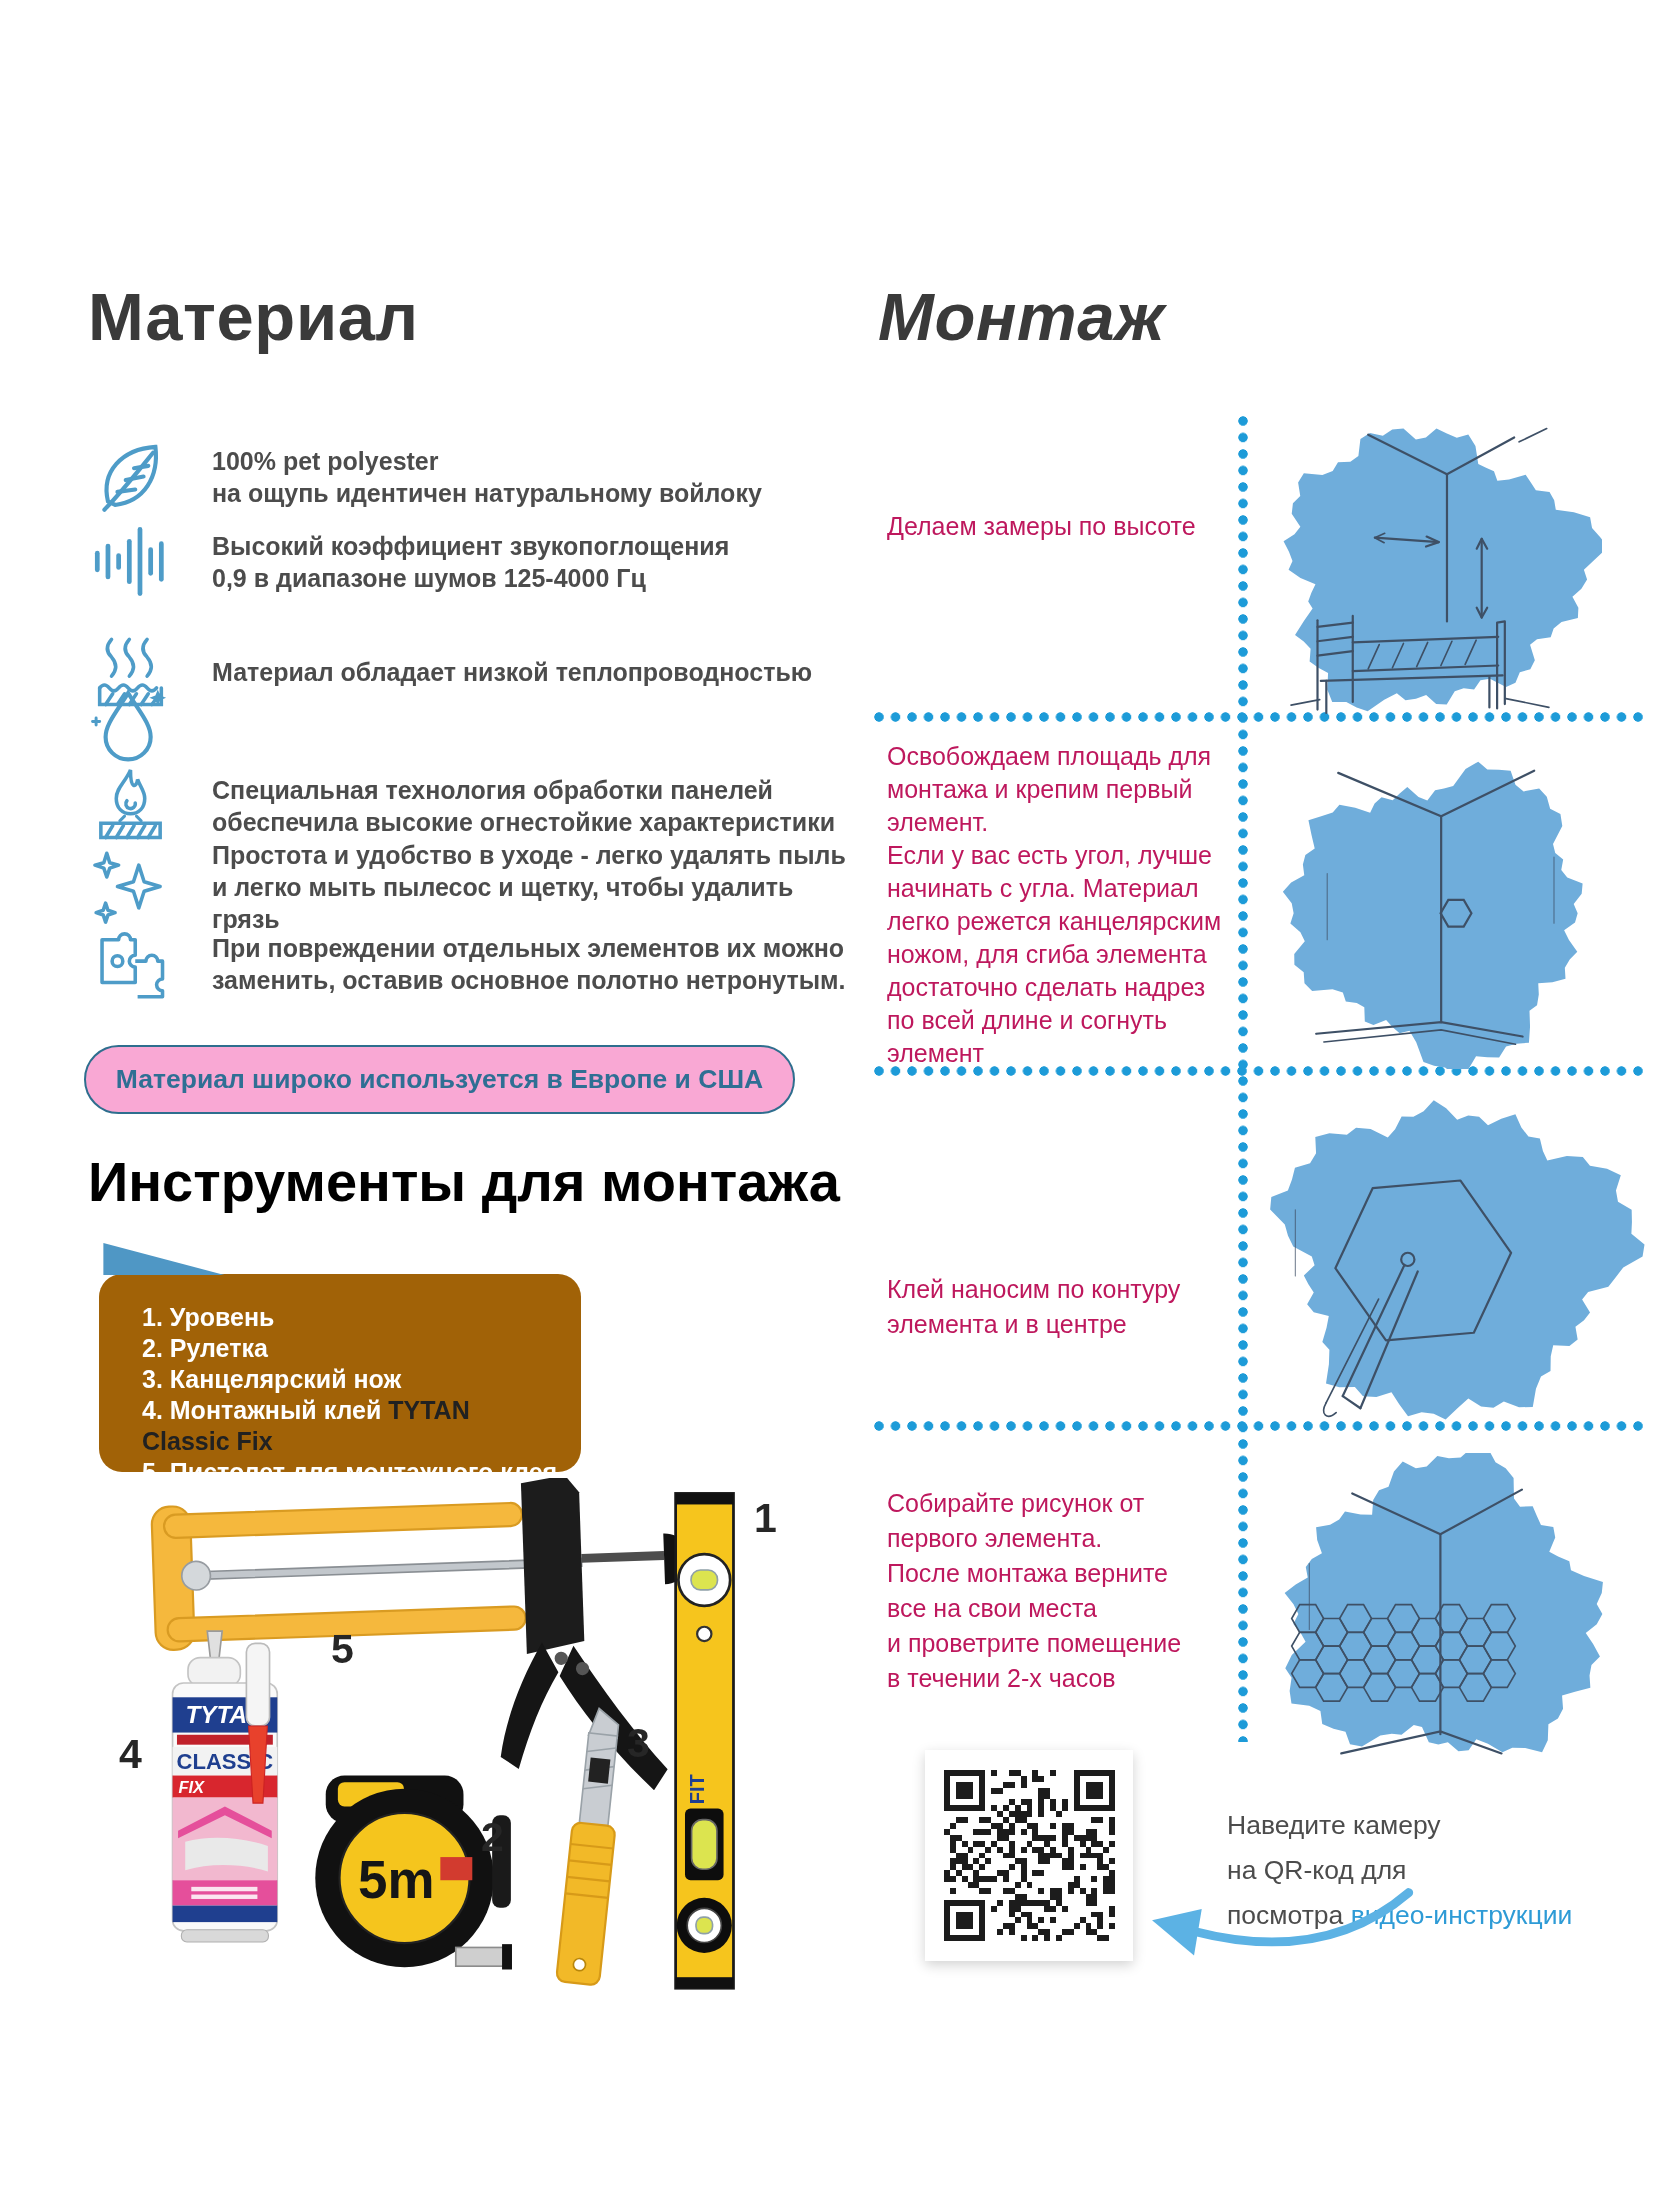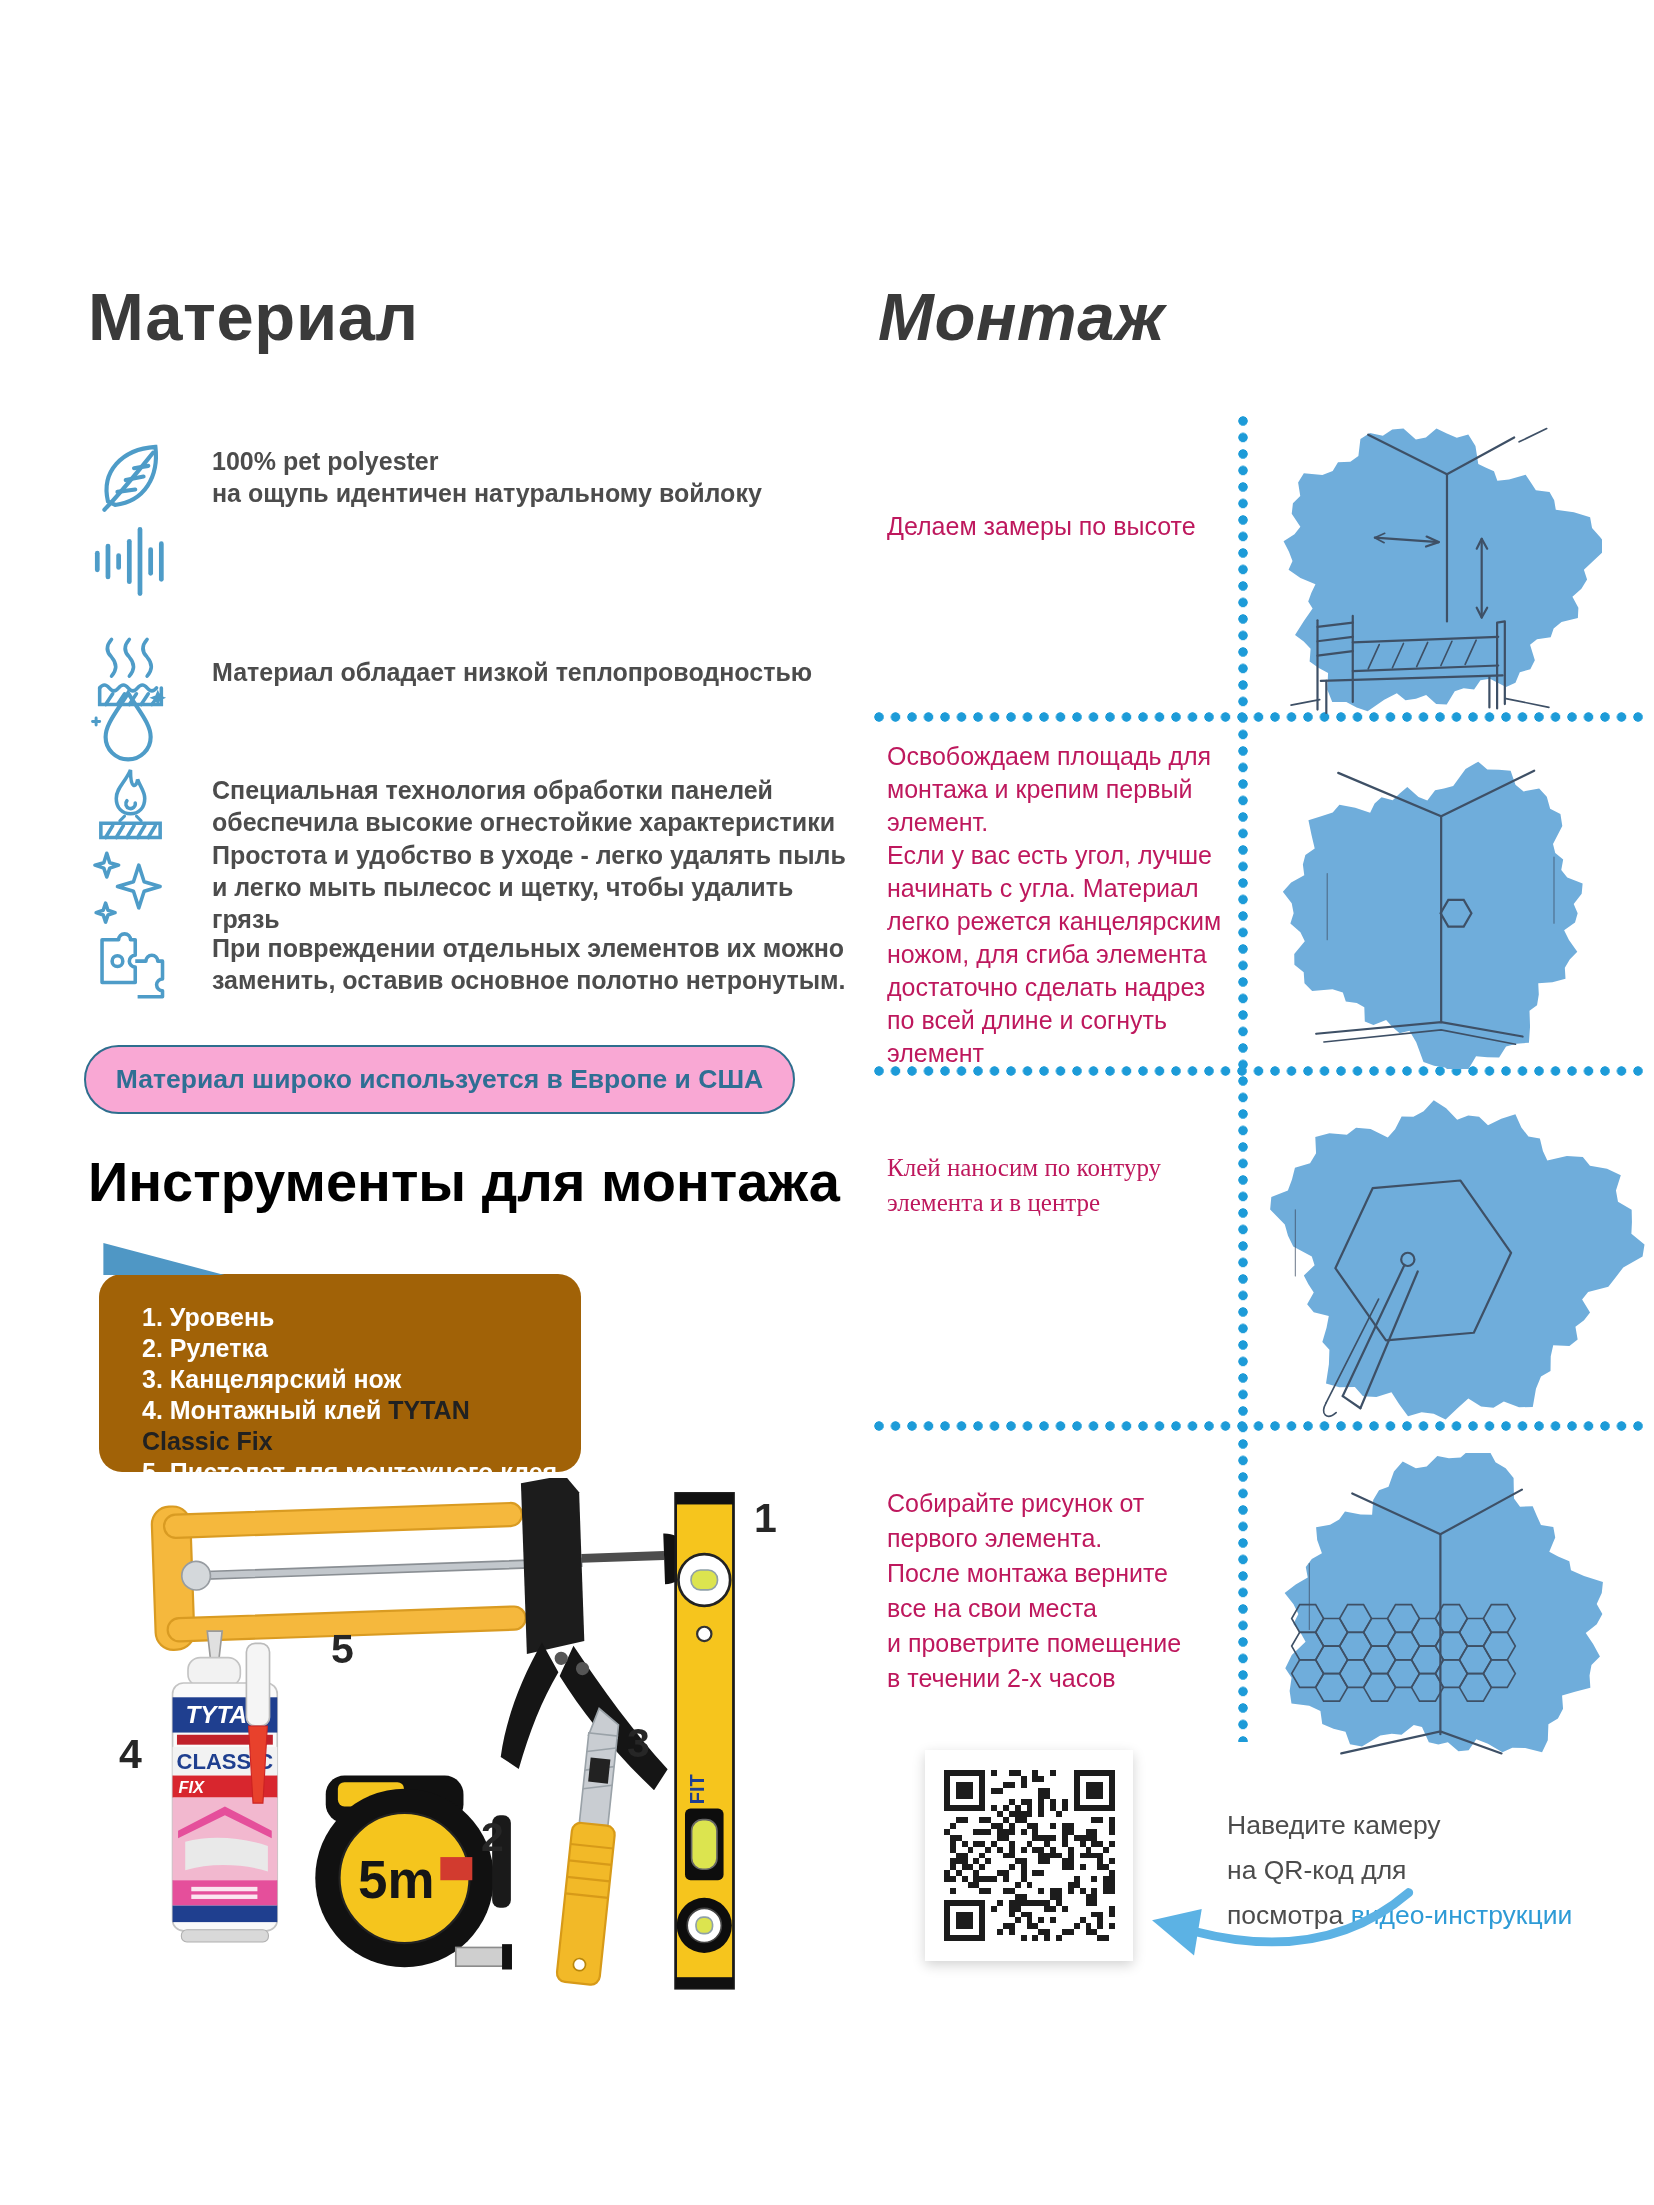--- a/index.html
+++ b/index.html
@@ -62,20 +62,22 @@
       <svg width="83" height="83" viewBox="0 0 140 140" fill="none" stroke="#4e9cc8" stroke-width="8" stroke-linecap="round">
         <path d="M14,56 L14,84"></path>
           <path d="M32,44 L32,96"></path>
           <path d="M50,60 L50,80"></path>
         <path d="M68,36 L68,104"></path>
           <path d="M86,16 L86,124"></path>
           <path d="M104,50 L104,90"></path>
           <path d="M122,40 L122,100"></path>
       </svg>
     </div>
+    <div class="ftext pre">Высокий коэффициент звукопоглощения
+0,9 в диапазоне шумов 125-4000 Гц</div>
   </div>
 
   <div class="feature" style="top:628px;height:88px;">
     <div class="iconbox">
       <svg width="83" height="83" viewBox="0 0 140 140" fill="none" stroke="#4e9cc8" stroke-width="6" stroke-linecap="round">
         <path d="M38,14 q-14,16 0,30 q14,16 0,32"></path>
         <path d="M68,14 q-14,16 0,30 q14,16 0,32"></path>
         <path d="M98,14 q-14,16 0,30 q14,16 0,32"></path>
         <path d="M18,96 q8,-10 16,0 q8,10 16,0 q8,-10 16,0 q8,10 16,0 q8,-10 16,0 q8,10 16,0"></path>
         <path d="M18,96 L18,124 L122,124 L122,96"></path>
@@ -246,21 +248,21 @@
   <div class="steptext pre" style="top:740px;width:358px;line-height:33px;font-size:25px;">Освобождаем площадь для
 монтажа и крепим первый
 элемент.
 Если у вас есть угол, лучше
 начинать с угла. Материал
 легко режется канцелярским
 ножом, для сгиба элемента
 достаточно сделать надрез
 по всей длине и согнуть
 элемент</div>
-  <div class="steptext pre" style="top:1150px;line-height:35px;font-family:Liberation Serif, serif;">Клей наносим по контуру
+  <div class="steptext pre" style="top:1272px;line-height:35px;">Клей наносим по контуру
 элемента и в центре</div>
   <div class="steptext pre" style="top:1486px;line-height:35px;">Собирайте рисунок от
 первого элемента.
 После монтажа верните
 все на свои места
 и проветрите помещение
 в течении 2-х часов</div>
 
   <svg class="abs" style="left:1260px;top:422px;" width="342" height="292" viewBox="0 0 620 530">
     <path class="blob" fill="#6fadDB" d="M587.5,268.0L593.3,285.9L583.0,302.6L566.7,317.3L577.5,337.3L576.6,355.6L546.9,363.2L532.6,374.9L527.2,390.6L502.4,394.3L489.8,404.2L498.5,432.4L490.3,448.8L471.2,454.3L463.3,473.3L446.2,481.0L416.9,465.9L399.8,468.7L388.2,485.4L369.4,483.2L353.1,488.7L338.5,512.9L319.4,512.0L301.2,495.7L282.7,502.3L263.7,505.1L248.0,492.5L225.1,504.1L195.0,525.1L175.0,518.0L156.3,508.3L130.7,508.1L121.7,485.6L123.2,455.4L105.6,446.2L89.7,434.9L91.5,411.4L79.0,398.3L63.2,386.5L79.6,360.6L95.1,338.6L87.1,325.7L92.9,309.7L100.3,294.6L73.1,283.0L51.5,268.0L58.6,252.1L52.2,235.3L42.4,216.6L62.2,203.8L72.9,190.1L57.2,166.4L59.4,147.7L72.7,134.1L68.8,109.8L79.2,93.1L112.9,96.2L131.6,89.1L141.2,72.9L163.6,72.0L178.2,61.8L181.9,30.9L199.0,20.0L222.6,25.1L239.7,13.5L260.0,12.0L282.5,31.6L300.7,28.3L319.9,12.0L338.8,20.9L356.8,28.5L377.7,22.9L390.7,43.7L395.8,76.3L409.9,83.0L424.3,89.2L430.4,106.8L451.7,104.2L481.8,95.7L491.2,110.0L500.3,123.8L525.1,126.9L533.6,141.9L536.5,159.3L569.3,163.8L598.8,173.1L602.3,192.3L617.2,209.0L631.0,227.3L607.8,249.2Z"></path>

